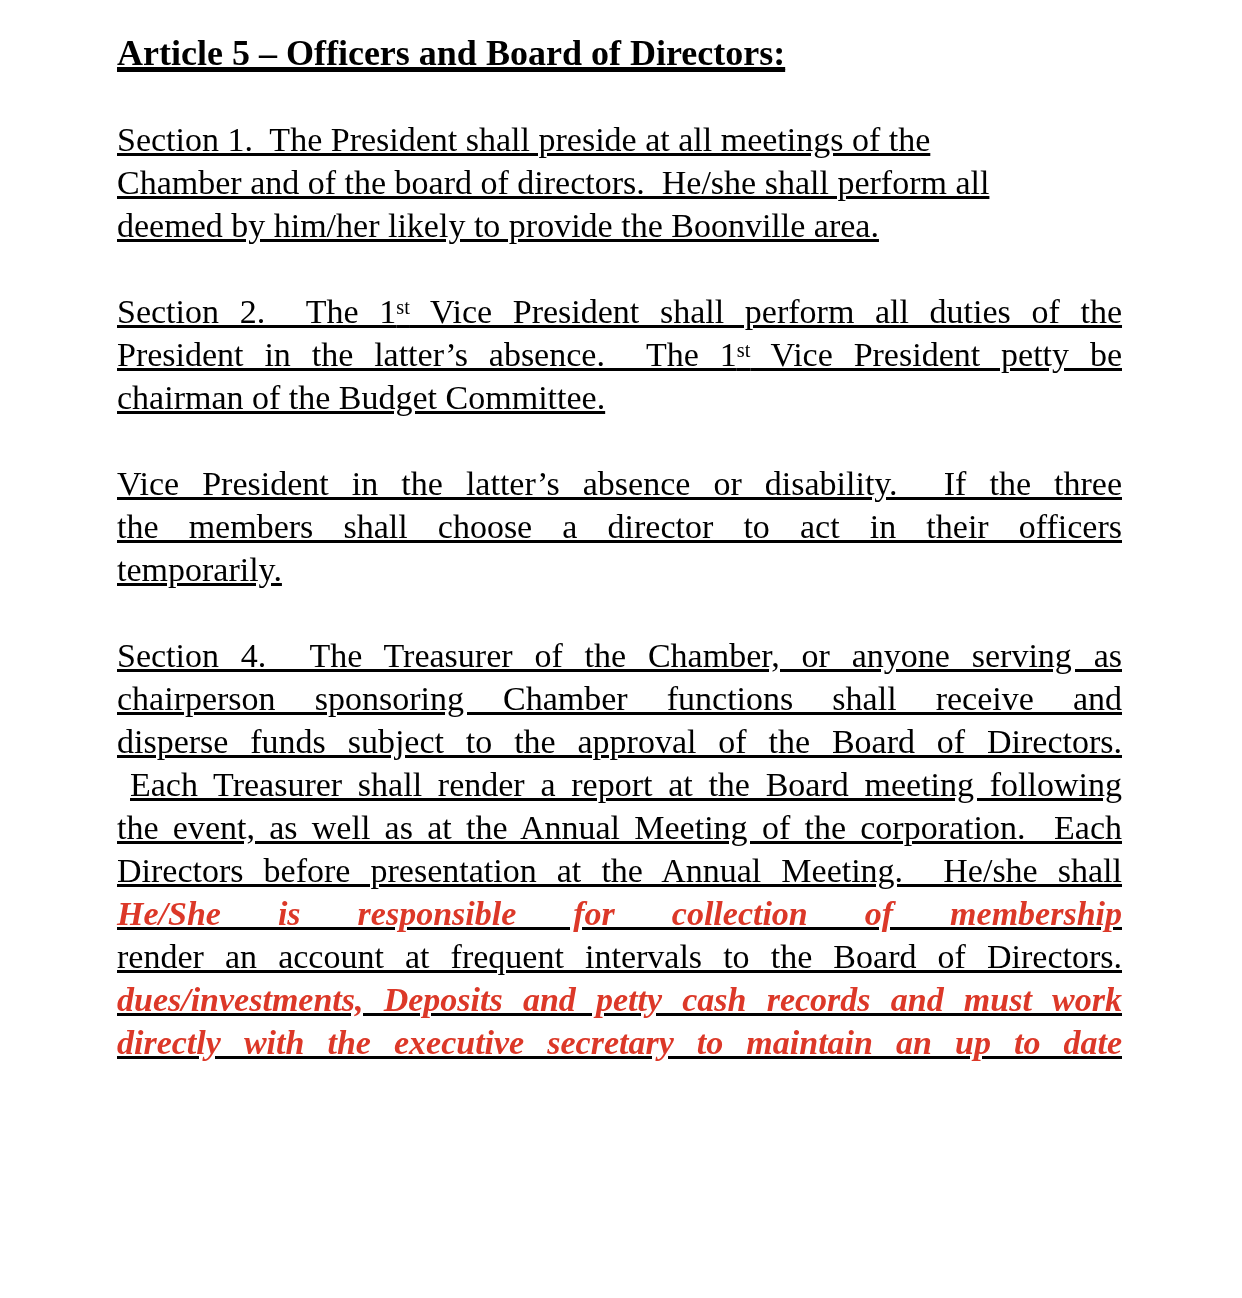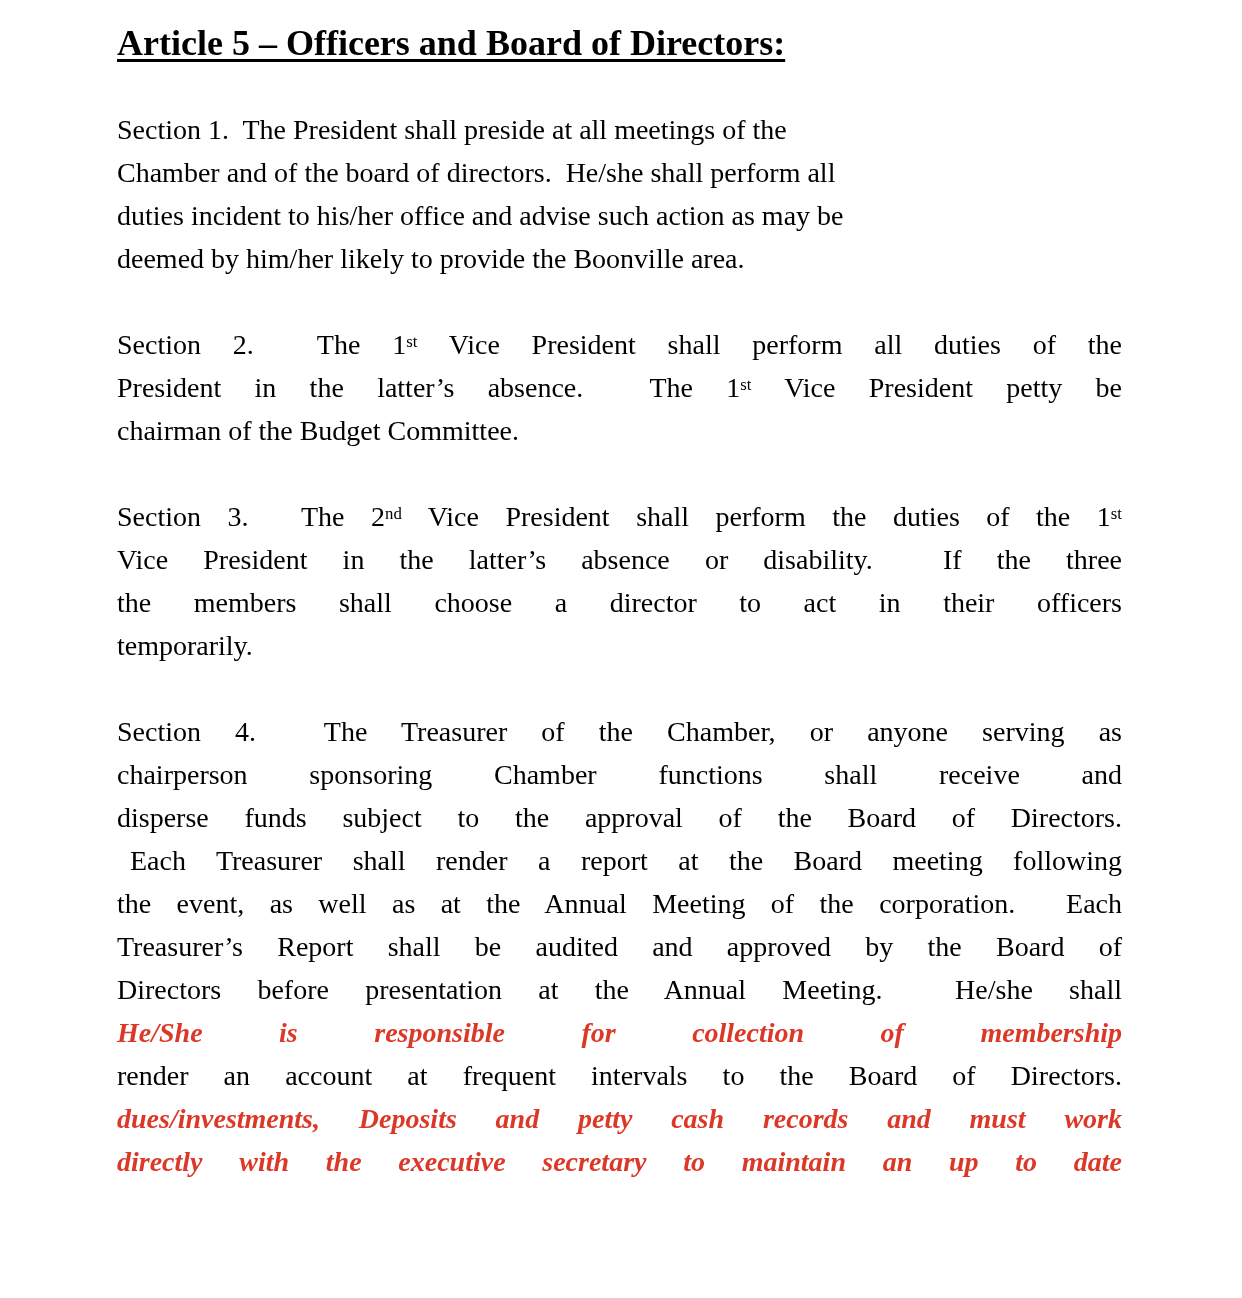--- a/index.html
+++ b/index.html
@@ -7,37 +7,38 @@
     width: 1242px;
     height: 1298px;
     background: var(--page-bg, #ffffff);
     color: var(--ink, #000000);
     font-family: "Liberation Serif", "DejaVu Serif", serif;
     overflow: hidden;
   }
   .doc {
     box-sizing: content-box;
     width: 1005px;
-    padding: 22px 120px 0 117px;
+    padding: 32px 120px 0 117px;
+    text-decoration: underline;
   }
   .heading {
     margin: 0 0 43px 0;
     font-size: 36px;
     line-height: 43px;
     font-weight: bold;
   }
   .heading .u {
     text-decoration: underline;
     text-decoration-thickness: 3px;
     text-underline-offset: 4px;
   }
   .paragraph { margin: 0 0 43px 0; }
   .paragraph:last-child { margin-bottom: 0; }
   .line {
-    font-size: 28px;
+    font-size: 34px;
     line-height: 43px;
     text-align: left;
   }
   .line.just {
     text-align: justify;
     text-align-last: justify;
     text-justify: inter-word;
   }
   .line.indent { padding-left: 13px; }
   .line.red {
@@ -55,41 +56,38 @@
 </style>
 </head>
 <body style="--page-bg: #ffffff; --ink: #000000; --red-color: #dc3828;">
 
 <div class="doc">
   <h1 class="heading"><span class="u">Article 5 – Officers and Board of Directors:</span></h1>
   <div>
       <div class="paragraph">
         <div class="line"><span>Section 1.&nbsp; The President shall preside at all meetings of the</span></div>
         <div class="line"><span>Chamber and of the board of directors.&nbsp; He/she shall perform all</span></div>
-        <div class="line"><span>duties incident to his/her office and advise such action as may be</span></div>
         <div class="line"><span>deemed by him/her likely to provide the Boonville area.</span></div>
       </div>
       <div class="paragraph">
         <div class="line just"><span>Section 2.&nbsp; The 1</span><sup>st</sup><span> Vice President shall perform all duties of the</span></div>
         <div class="line just"><span>President in the latter’s absence.&nbsp; The 1</span><sup>st</sup><span> Vice President petty be</span></div>
         <div class="line"><span>chairman of the Budget Committee.</span></div>
       </div>
       <div class="paragraph">
-        <div class="line just"><span>Section 3.&nbsp; The 2</span><sup>nd</sup><span> Vice President shall perform the duties of the 1</span><sup>st</sup></div>
         <div class="line just"><span>Vice President in the latter’s absence or disability.&nbsp; If the three</span></div>
         <div class="line just"><span>the members shall choose a director to act in their officers</span></div>
         <div class="line"><span>temporarily.</span></div>
       </div>
       <div class="paragraph">
         <div class="line just"><span>Section 4.&nbsp; The Treasurer of the Chamber, or anyone serving as</span></div>
         <div class="line just"><span>chairperson sponsoring Chamber functions shall receive and</span></div>
         <div class="line just"><span>disperse funds subject to the approval of the Board of Directors.</span></div>
         <div class="line just indent"><span>Each Treasurer shall render a report at the Board meeting following</span></div>
         <div class="line just"><span>the event, as well as at the Annual Meeting of the corporation.&nbsp; Each</span></div>
-        <div class="line just"><span>Treasurer’s Report shall be audited and approved by the Board of</span></div>
         <div class="line just"><span>Directors before presentation at the Annual Meeting.&nbsp; He/she shall</span></div>
         <div class="line just red"><span>He/She is responsible for collection of membership</span></div>
         <div class="line just"><span>render an account at frequent intervals to the Board of Directors.</span></div>
         <div class="line just red"><span>dues/investments, Deposits and petty cash records and must work</span></div>
         <div class="line just red"><span>directly with the executive secretary to maintain an up to date</span></div>
       </div>
     </div>
 </div>
 
 </body></html>

